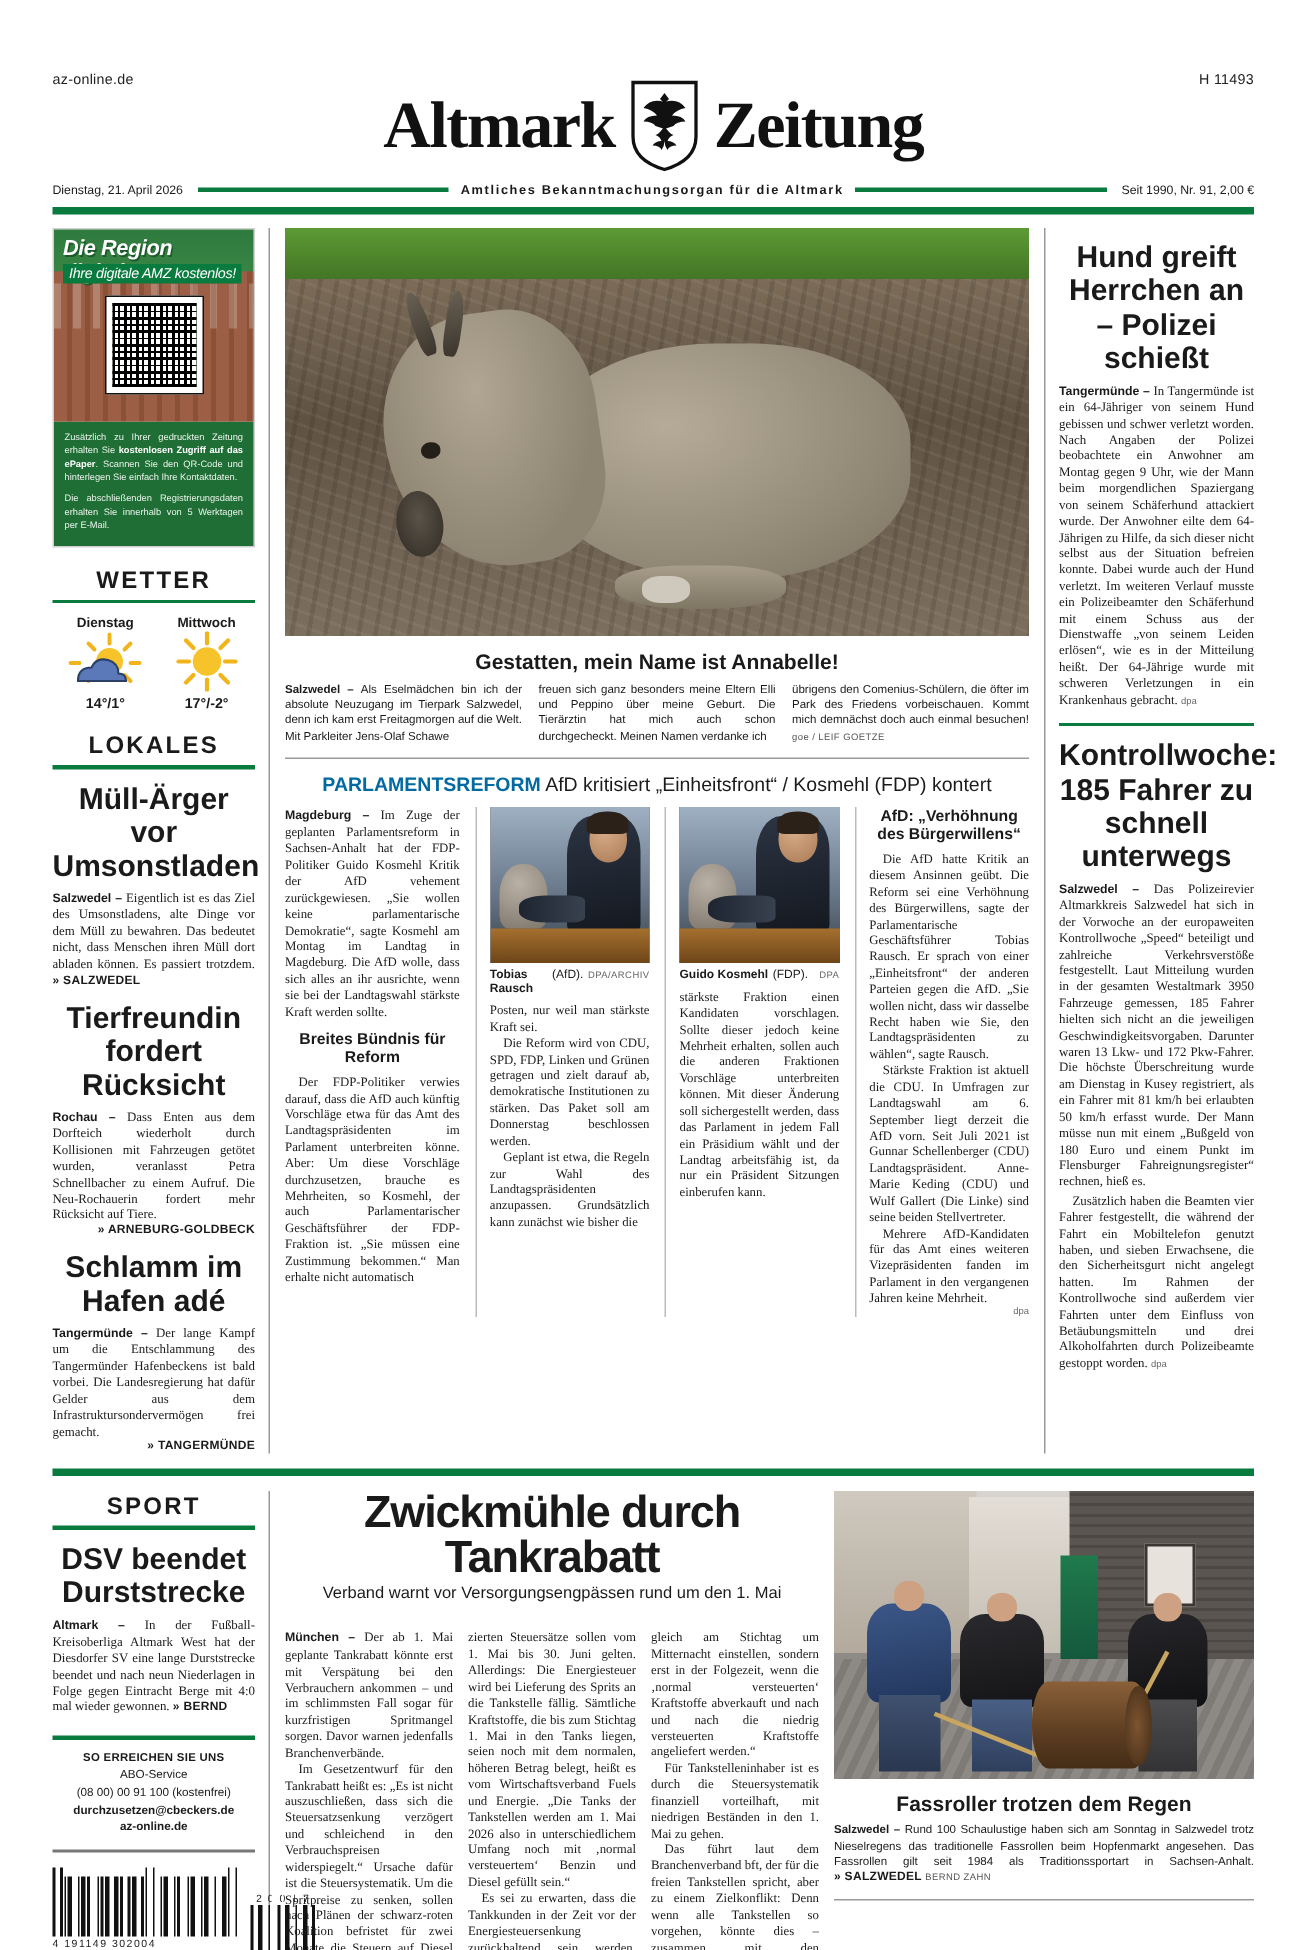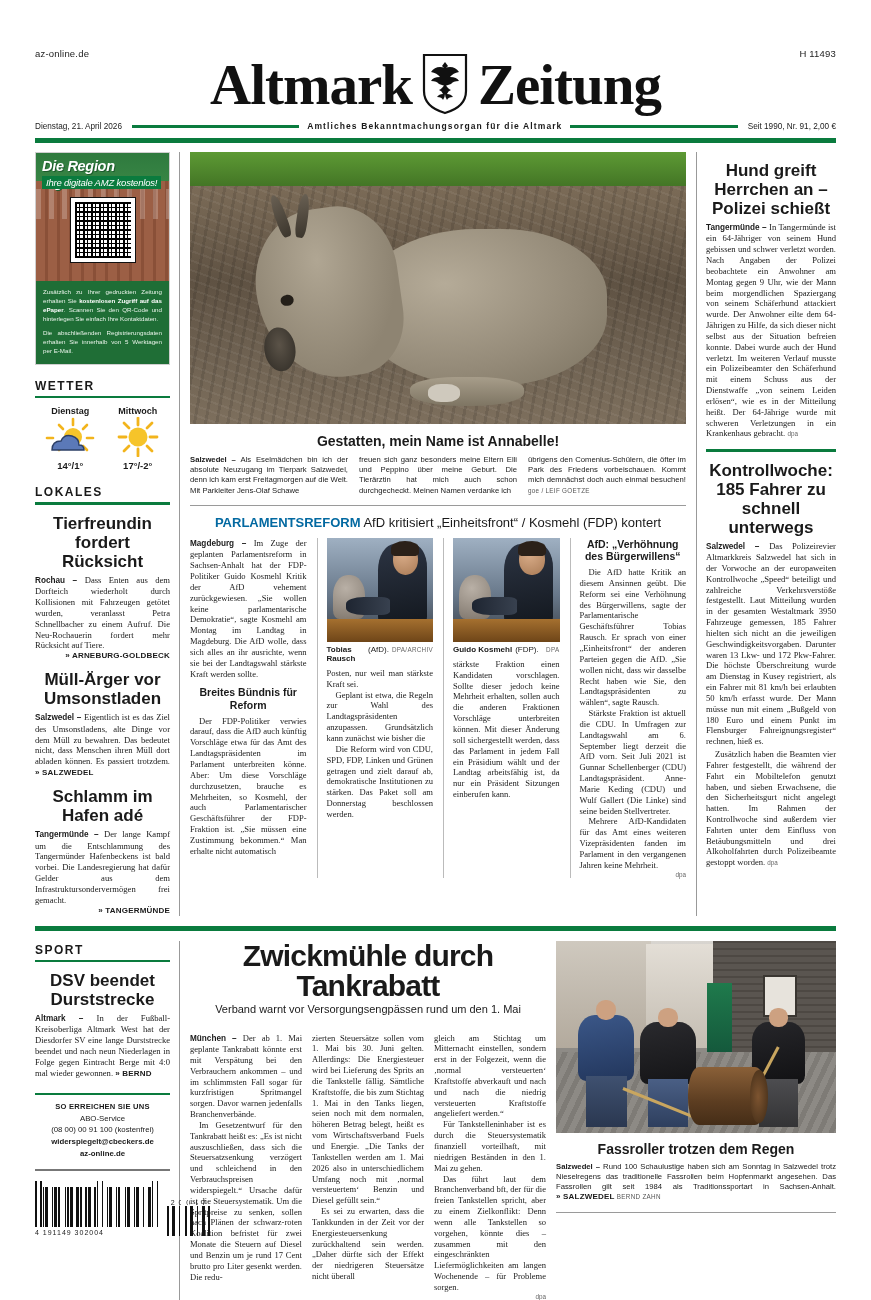--- a/index.html
+++ b/index.html
@@ -19,21 +19,21 @@
     display: flex; justify-content: space-between; align-items: flex-start;
     padding-top: 48px; font-family: "Liberation Sans", sans-serif;
     font-size: 9.5px; color: #222; letter-spacing: .2px;
   }
   .masthead-title-row {
     display: flex; align-items: center; justify-content: center;
     margin-top: -6px; gap: 4px;
   }
   .mh-word {
     font-family: "Liberation Serif", serif;
-    font-weight: bold; font-size: 57px; letter-spacing: -1px;
+    font-weight: bold; font-size: 44px; letter-spacing: -1px;
     line-height: 1; color: #111;
   }
   .crest { width: 46px; height: 62px; position: relative; margin: 0 6px; }
   .crest svg { display: block; }
   .masthead-bottom {
     display: flex; align-items: center; justify-content: space-between;
     margin-top: 6px; font-family: "Liberation Sans", sans-serif;
     font-size: 8.2px; color: #1a1a1a; font-weight: bold;
   }
   .mb-center { display: flex; align-items: center; flex: 1; margin: 0 10px; gap: 8px; }
@@ -95,35 +95,35 @@
     background: #1f6e36; color: #e8f3e9; padding: 7px 7px 8px;
     font-family: "Liberation Sans", sans-serif; font-size: 6.2px; line-height: 1.45;
     text-align: justify;
   }
   .ad-body b { color: #ffffff; }
   .ad-body p + p { margin-top: 5px; }
 
   
   .sec-head {
     font-family: "Liberation Sans", sans-serif; font-weight: bold;
-    font-size: 12px; letter-spacing: 1.5px;
+    font-size: 16px; text-align: center; letter-spacing: 1.5px;
     padding-bottom: 3px; margin-top: 14px;
   }
   .sec-rule { height: 2.5px; background: #0a7b3e; margin-bottom: 6px; }
 
   
   .weather { display: flex; justify-content: space-around; text-align: center; padding-top: 2px; }
   .wx-day { font-family: "Liberation Sans", sans-serif; font-weight: bold; font-size: 9px; }
   .wx-icon { height: 42px; display: flex; align-items: center; justify-content: center; }
   .wx-temp { font-family: "Liberation Sans", sans-serif; font-weight: bold; font-size: 9.5px; margin-top: 2px;}
 
   
   .side-hl {
     font-family: "Liberation Sans", sans-serif; font-weight: bold;
-    font-size: 17px; line-height: 1.12; text-align: center; margin: 9px 0 4px;
+    font-size: 20px; line-height: 1.12; text-align: center; margin: 9px 0 4px;
   }
   .body-txt {
     font-family: "Liberation Serif", serif; font-size: 8.6px; line-height: 1.26;
     text-align: justify; hyphens: auto; -webkit-hyphens: auto;
   }
   .body-txt b { font-family: "Liberation Sans", sans-serif; font-size: 8.2px; }
   .more {
     font-family: "Liberation Sans", sans-serif; font-weight: bold;
     font-size: 8px; letter-spacing: .2px; white-space: nowrap;
   }
@@ -407,32 +407,32 @@
             </svg>
           </div>
           <div class="wx-temp">17°/-2°</div>
         </div>
       </div>
 
       <div class="sec-head">LOKALES</div>
       <div class="sec-rule"></div>
 
       <div>
+        <div class="side-hl">Müll-Ärger vor Umsonstladen</div>
+        <div class="body-txt">
+          <b>Salzwedel – </b><span>Eigentlich ist es das Ziel des Umsonstladens, alte Dinge vor dem Müll zu bewahren. Das bedeutet nicht, dass Menschen ihren Müll dort abladen können. Es passiert trotzdem.</span>
+          <span class="more">» SALZWEDEL</span>
+        </div>
+      </div>
+
+      <div>
         <div class="side-hl">Tierfreundin fordert Rücksicht</div>
         <div class="body-txt">
           <b>Rochau – </b><span>Dass Enten aus dem Dorfteich wiederholt durch Kollisionen mit Fahrzeugen getötet wurden, veranlasst Petra Schnellbacher zu einem Aufruf. Die Neu-Rochauerin fordert mehr Rücksicht auf Tiere.</span>
           <span class="more" style="display:block;text-align:right">» ARNEBURG-GOLDBECK</span>
-        </div>
-      </div>
-
-      <div>
-        <div class="side-hl">Müll-Ärger vor Umsonstladen</div>
-        <div class="body-txt">
-          <b>Salzwedel – </b><span>Eigentlich ist es das Ziel des Umsonstladens, alte Dinge vor dem Müll zu bewahren. Das bedeutet nicht, dass Menschen ihren Müll dort abladen können. Es passiert trotzdem.</span>
-          <span class="more">» SALZWEDEL</span>
         </div>
       </div>
 
       <div>
         <div class="side-hl">Schlamm im Hafen adé</div>
         <div class="body-txt">
           <b>Tangermünde – </b><span>Der lange Kampf um die Entschlammung des Tangermünder Hafenbeckens ist bald vorbei. Die Landesregierung hat dafür Gelder aus dem Infrastruktursondervermögen frei gemacht.</span>
           <span class="more" style="display:block;text-align:right">» TANGERMÜNDE</span>
         </div>
       </div>
@@ -496,22 +496,22 @@
             <div class="pp-arm"></div>
               <div class="pp-desk"></div>
           </div>
           <div class="pp-cap">
             <b>Tobias Rausch</b>
             <span>(AfD).</span>
             <span class="src">DPA/ARCHIV</span>
           </div>
           <div class="art-txt" style="margin-top:5px">
             <p class="noind">Posten, nur weil man stärkste Kraft sei.</p>
+            <p>Die Reform wird von CDU, SPD, FDP, Linken und Grünen getragen und zielt darauf ab, demokratische Institutionen zu stärken. Das Paket soll am Donnerstag beschlossen werden.</p>
             <p>Geplant ist etwa, die Regeln zur Wahl des Landtagspräsidenten anzupassen. Grundsätzlich kann zunächst wie bisher die</p>
-            <p>Die Reform wird von CDU, SPD, FDP, Linken und Grünen getragen und zielt darauf ab, demokratische Institutionen zu stärken. Das Paket soll am Donnerstag beschlossen werden.</p>
           </div>
         </div>
 
         <div class="colsep">
           <div class="pol-photo">
             <div class="pp-bg"></div>
               <div class="pp-extra"></div>
             <div class="pp-person"></div>
               <div class="pp-head"></div>
               <div class="pp-hair"></div>
@@ -575,21 +575,21 @@
           <b>Altmark – </b><span>In der Fußball-Kreisoberliga Altmark West hat der Diesdorfer SV eine lange Durststrecke beendet und nach neun Niederlagen in Folge gegen Eintracht Berge mit 4:0 mal wieder gewonnen.</span>
           <span class="more">» BERND</span>
         </div>
       </div>
 
       <div class="sec-rule" style="margin-top:14px"></div>
       <div class="contact-box">
         <div class="ttl">SO ERREICHEN SIE UNS</div>
         <div>ABO-Service</div>
         <div>(08 00) 00 91 100 (kostenfrei)</div>
-        <div style="font-weight:bold">widerspiegelt@cbeckers.de</div>
+        <div style="font-weight:bold">durchzusetzen@cbeckers.de</div>
         <div style="font-weight:bold">az-online.de</div>
       </div>
       <div class="thin-rule" style="height:2px;background:#777"></div>
 
       <div class="barcode-row">
         <div>
           <div class="bc">
             <i class="t"></i>
               <i class="g"></i>
               <i class="t"></i>

